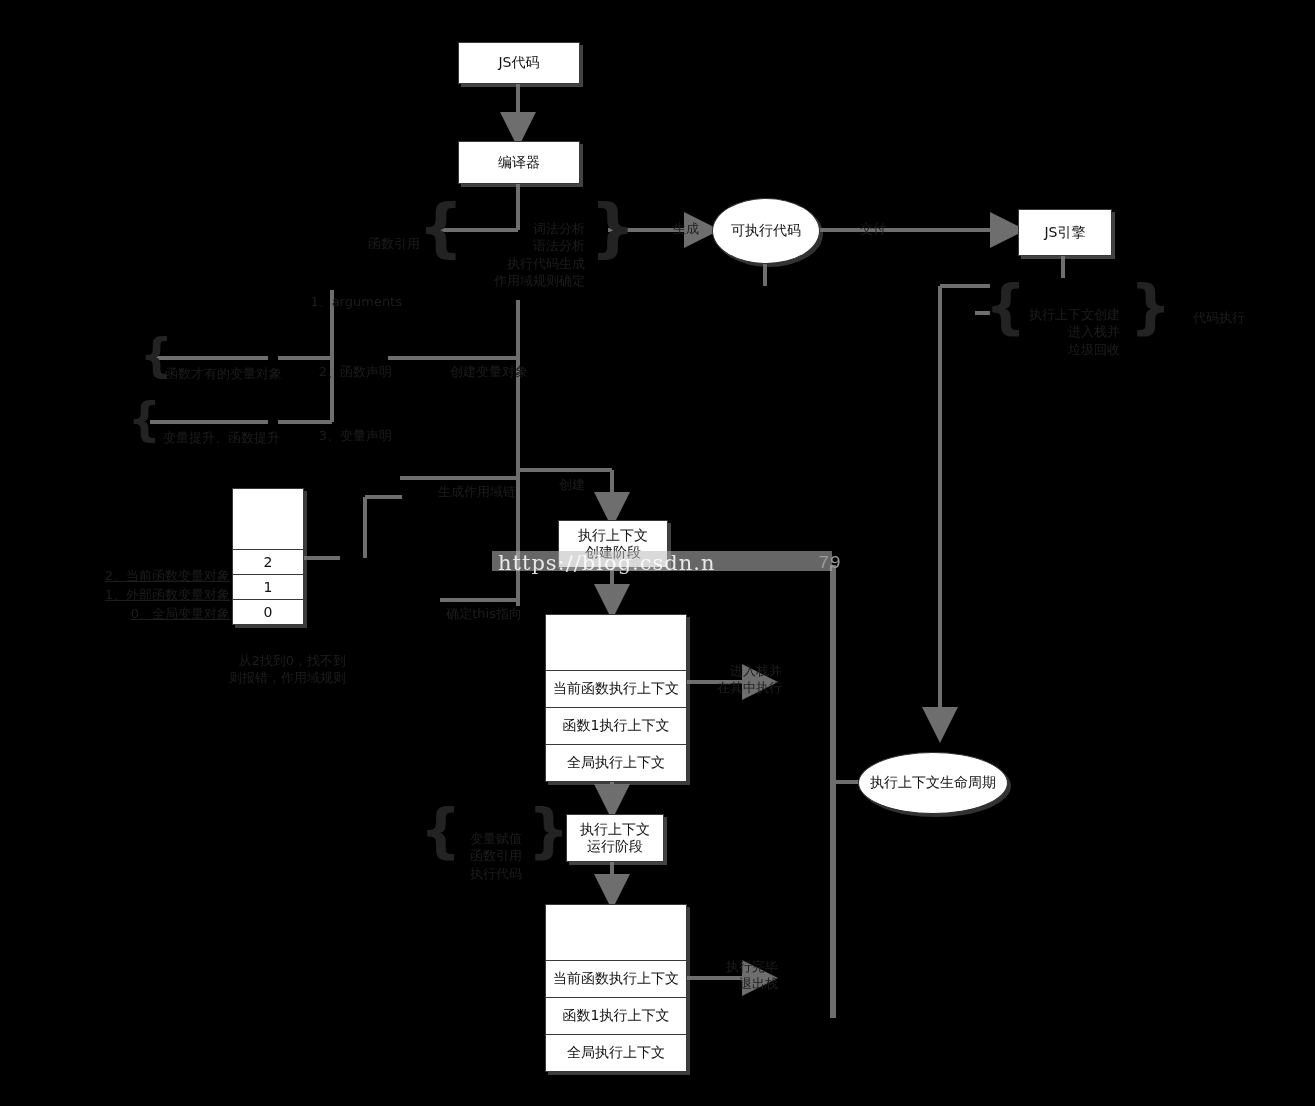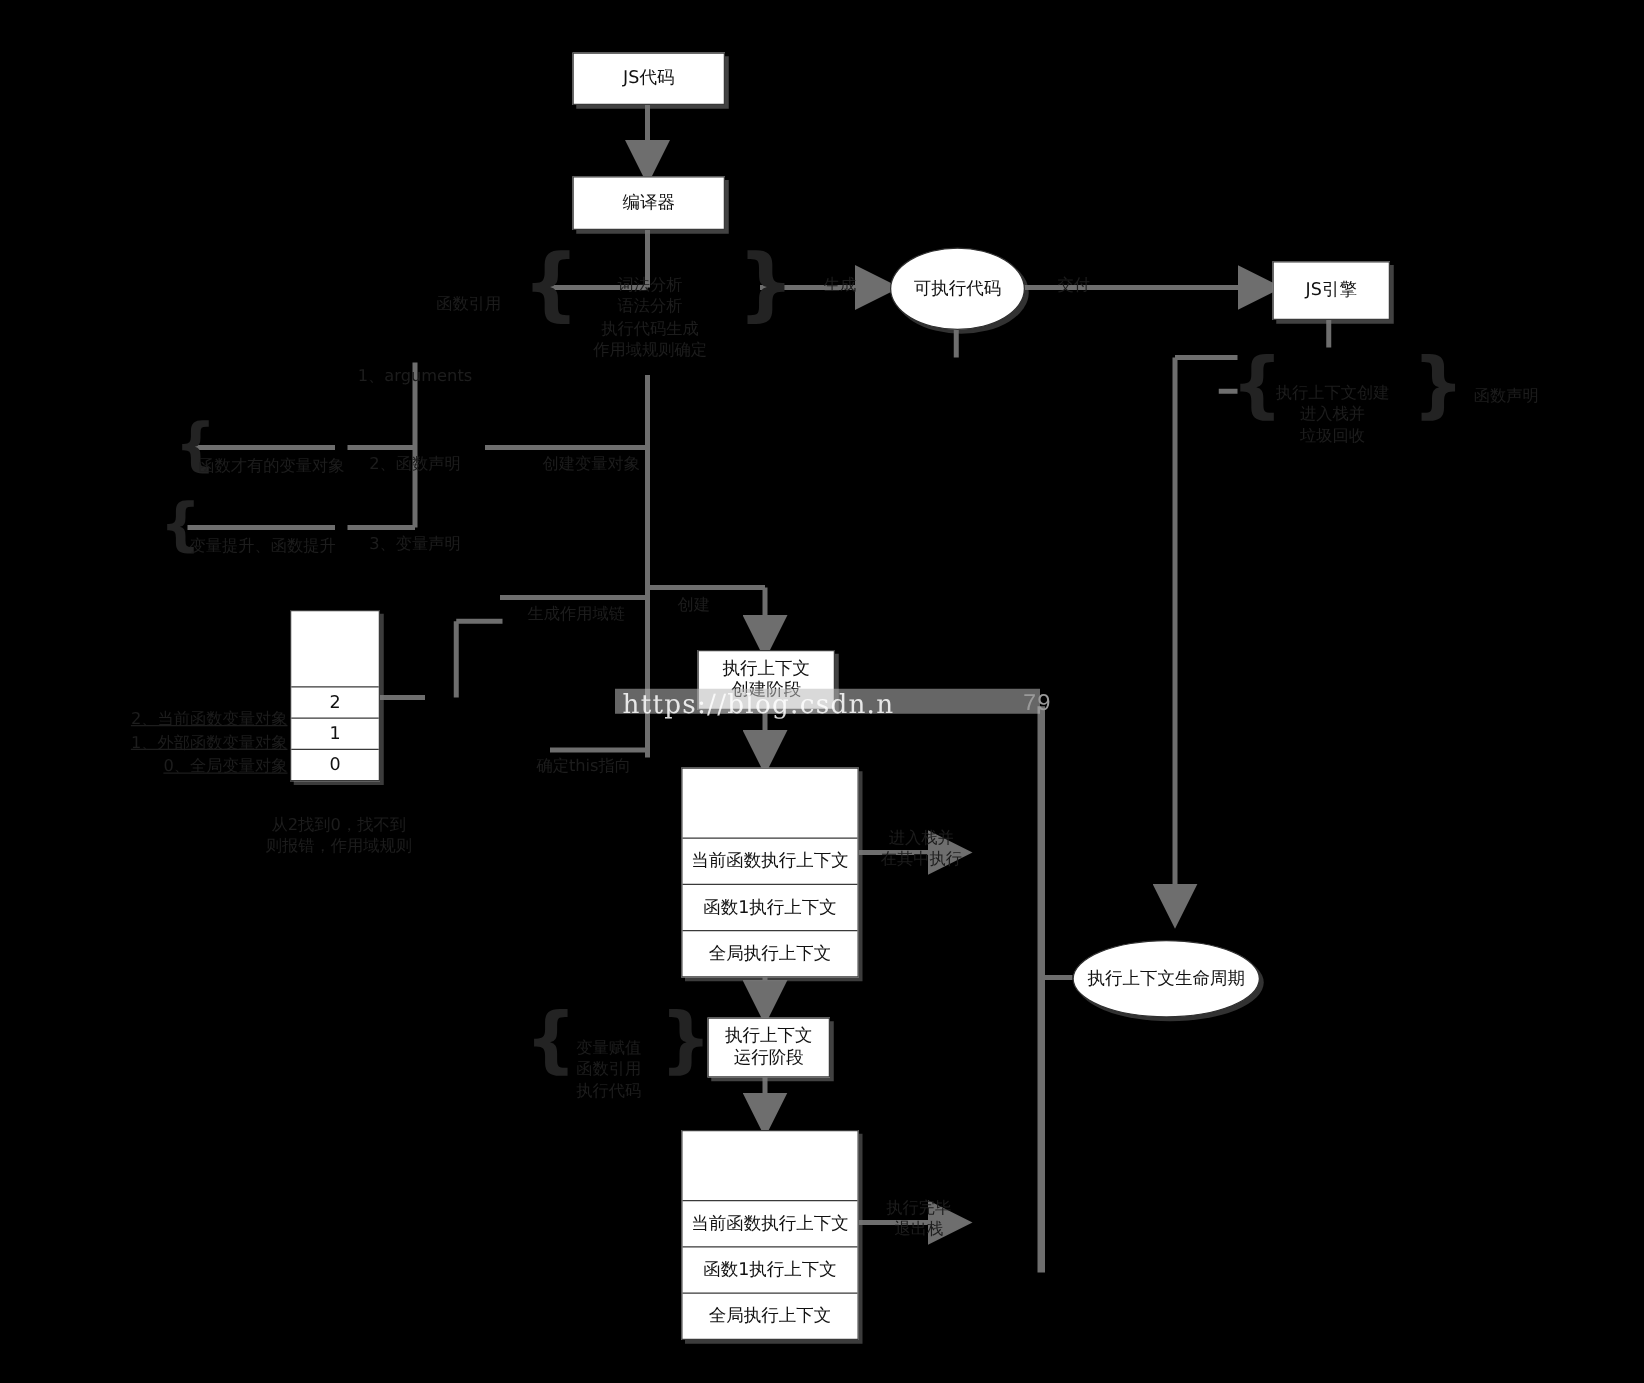--- a/index.html
+++ b/index.html
@@ -22,21 +22,21 @@
   
   .stack{position:absolute;background:#fff;border:1px solid #3a3a3a;
        box-shadow:3px 3px 0 rgba(120,120,120,.5);display:flex;flex-direction:column;}
   .stack .cell{border-top:1px solid #3a3a3a;display:flex;align-items:center;
        justify-content:center;color:#111;font-size:14px;}
   .stack .cell:first-child{border-top:none;}
   .stack .cell.empty{}
 
   
   .dim{position:absolute;color:#1d1d1d;font-size:13px;line-height:1.25;
-       text-align:center;white-space:pre-line;}
+       text-align:right;white-space:pre-line;}
   .dim.r{text-align:right;}
 
   
   .brace{position:absolute;color:#232323;font-weight:bold;line-height:1;}
 
   
   .note{position:absolute;background:#f7f7bf;color:#111;font-size:14.5px;
         line-height:1.5;padding:14px 14px 10px 16px;box-sizing:border-box;}
   .note .fold{position:absolute;right:0;top:0;width:22px;height:22px;
         background:linear-gradient(225deg,#000 0 50%,#e6e6a8 50% 100%);}
@@ -166,21 +166,21 @@
   </div>
 
   <div class="brace" style="left:985px;top:278px;font-size:58px;">{</div>
   <div class="dim" style="left:1012px;top:288px;width:108px;line-height:1.35;">
     <span>执行上下文创建
 进入栈并
 垃圾回收</span>
   </div>
   <div class="brace" style="left:1130px;top:278px;font-size:58px;">}</div>
   <div class="dim" style="left:1165px;top:294px;width:80px;">
-    <span>函数声明</span>
+    <span>代码执行</span>
   </div>
 
   <div class="dim" style="left:262px;top:278px;width:140px;">
     <span>1、arguments</span>
   </div>
   <div class="dim" style="left:272px;top:348px;width:120px;">
     <span>2、函数声明</span>
   </div>
   <div class="dim" style="left:272px;top:412px;width:120px;">
     <span>3、变量声明</span>

